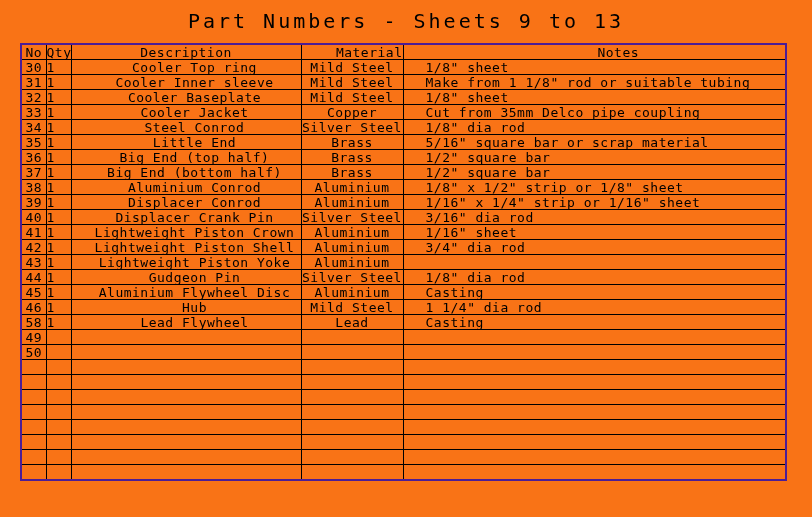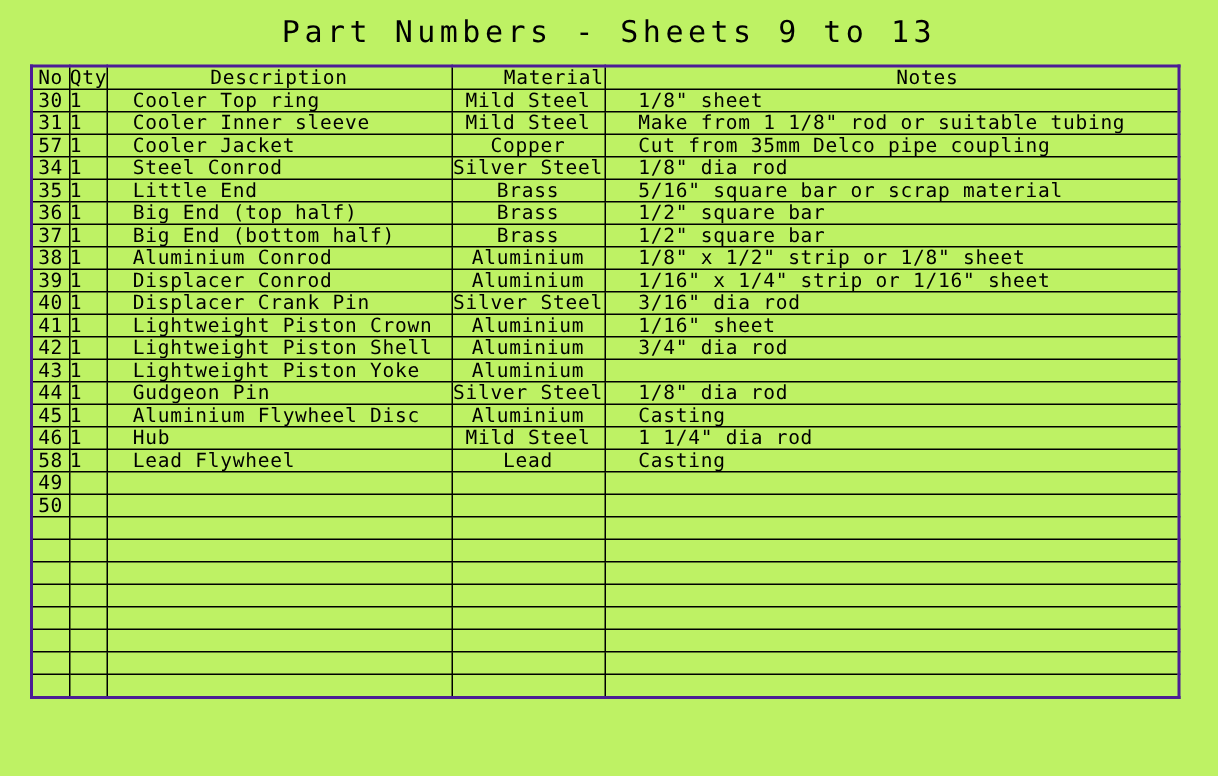--- a/index.html
+++ b/index.html
@@ -4,21 +4,21 @@
 <style>
   html, body {
     margin: 0;
     padding: 0;
     background: #ffffff;
   }
   .sheet {
     position: relative;
     width: 812px;
     height: 517px;
-    background: #bef264;
+    background: #f97316;
     font-family: "DejaVu Sans Mono", monospace;
     color: #000000;
     overflow: hidden;
   }
   .title {
     position: absolute;
     top: 9px;
     left: 0;
     width: 812px;
     text-align: center;
@@ -48,21 +48,21 @@
     font-weight: normal;
     letter-spacing: 0.5px;
     line-height: 12px;
     vertical-align: bottom;
     white-space: nowrap;
     overflow: hidden;
   }
   th.h-no, td.d-no     { text-align: center; }
   th.h-qty, td.d-qty   { text-align: left; }
   th.h-desc            { text-align: center; }
-  td.d-desc            { text-align: left; padding-left: 17px; }
+  td.d-desc            { text-align: center; padding-left: 17px; }
   th.h-mat             { text-align: right; padding-left: 5px; margin-top: 11px; }
   td.d-mat             { text-align: center; }
   th.h-notes           { text-align: center; padding-left: 48px; }
   td.d-notes           { text-align: left; padding-left: 22px; }
 </style>
 </head>
 <body>
 
 <div class="sheet">
   <div class="title">Part Numbers - Sheets 9 to 13</div>
@@ -94,23 +94,30 @@
   </tr>
 
   <tr>
     <td class="d-no">31</td>
     <td class="d-qty">1</td>
     <td class="d-desc">Cooler Inner sleeve</td>
     <td class="d-mat">Mild Steel</td>
     <td class="d-notes">Make from 1 1/8" rod or suitable tubing</td>
   </tr>
 
-
-  <tr>
-    <td class="d-no">57</td>
+  <tr>
+    <td class="d-no">32</td>
+    <td class="d-qty">1</td>
+    <td class="d-desc">Cooler Baseplate</td>
+    <td class="d-mat">Mild Steel</td>
+    <td class="d-notes">1/8" sheet</td>
+  </tr>
+
+  <tr>
+    <td class="d-no">33</td>
     <td class="d-qty">1</td>
     <td class="d-desc">Cooler Jacket</td>
     <td class="d-mat">Copper</td>
     <td class="d-notes">Cut from 35mm Delco pipe coupling</td>
   </tr>
 
   <tr>
     <td class="d-no">34</td>
     <td class="d-qty">1</td>
     <td class="d-desc">Steel Conrod</td>

